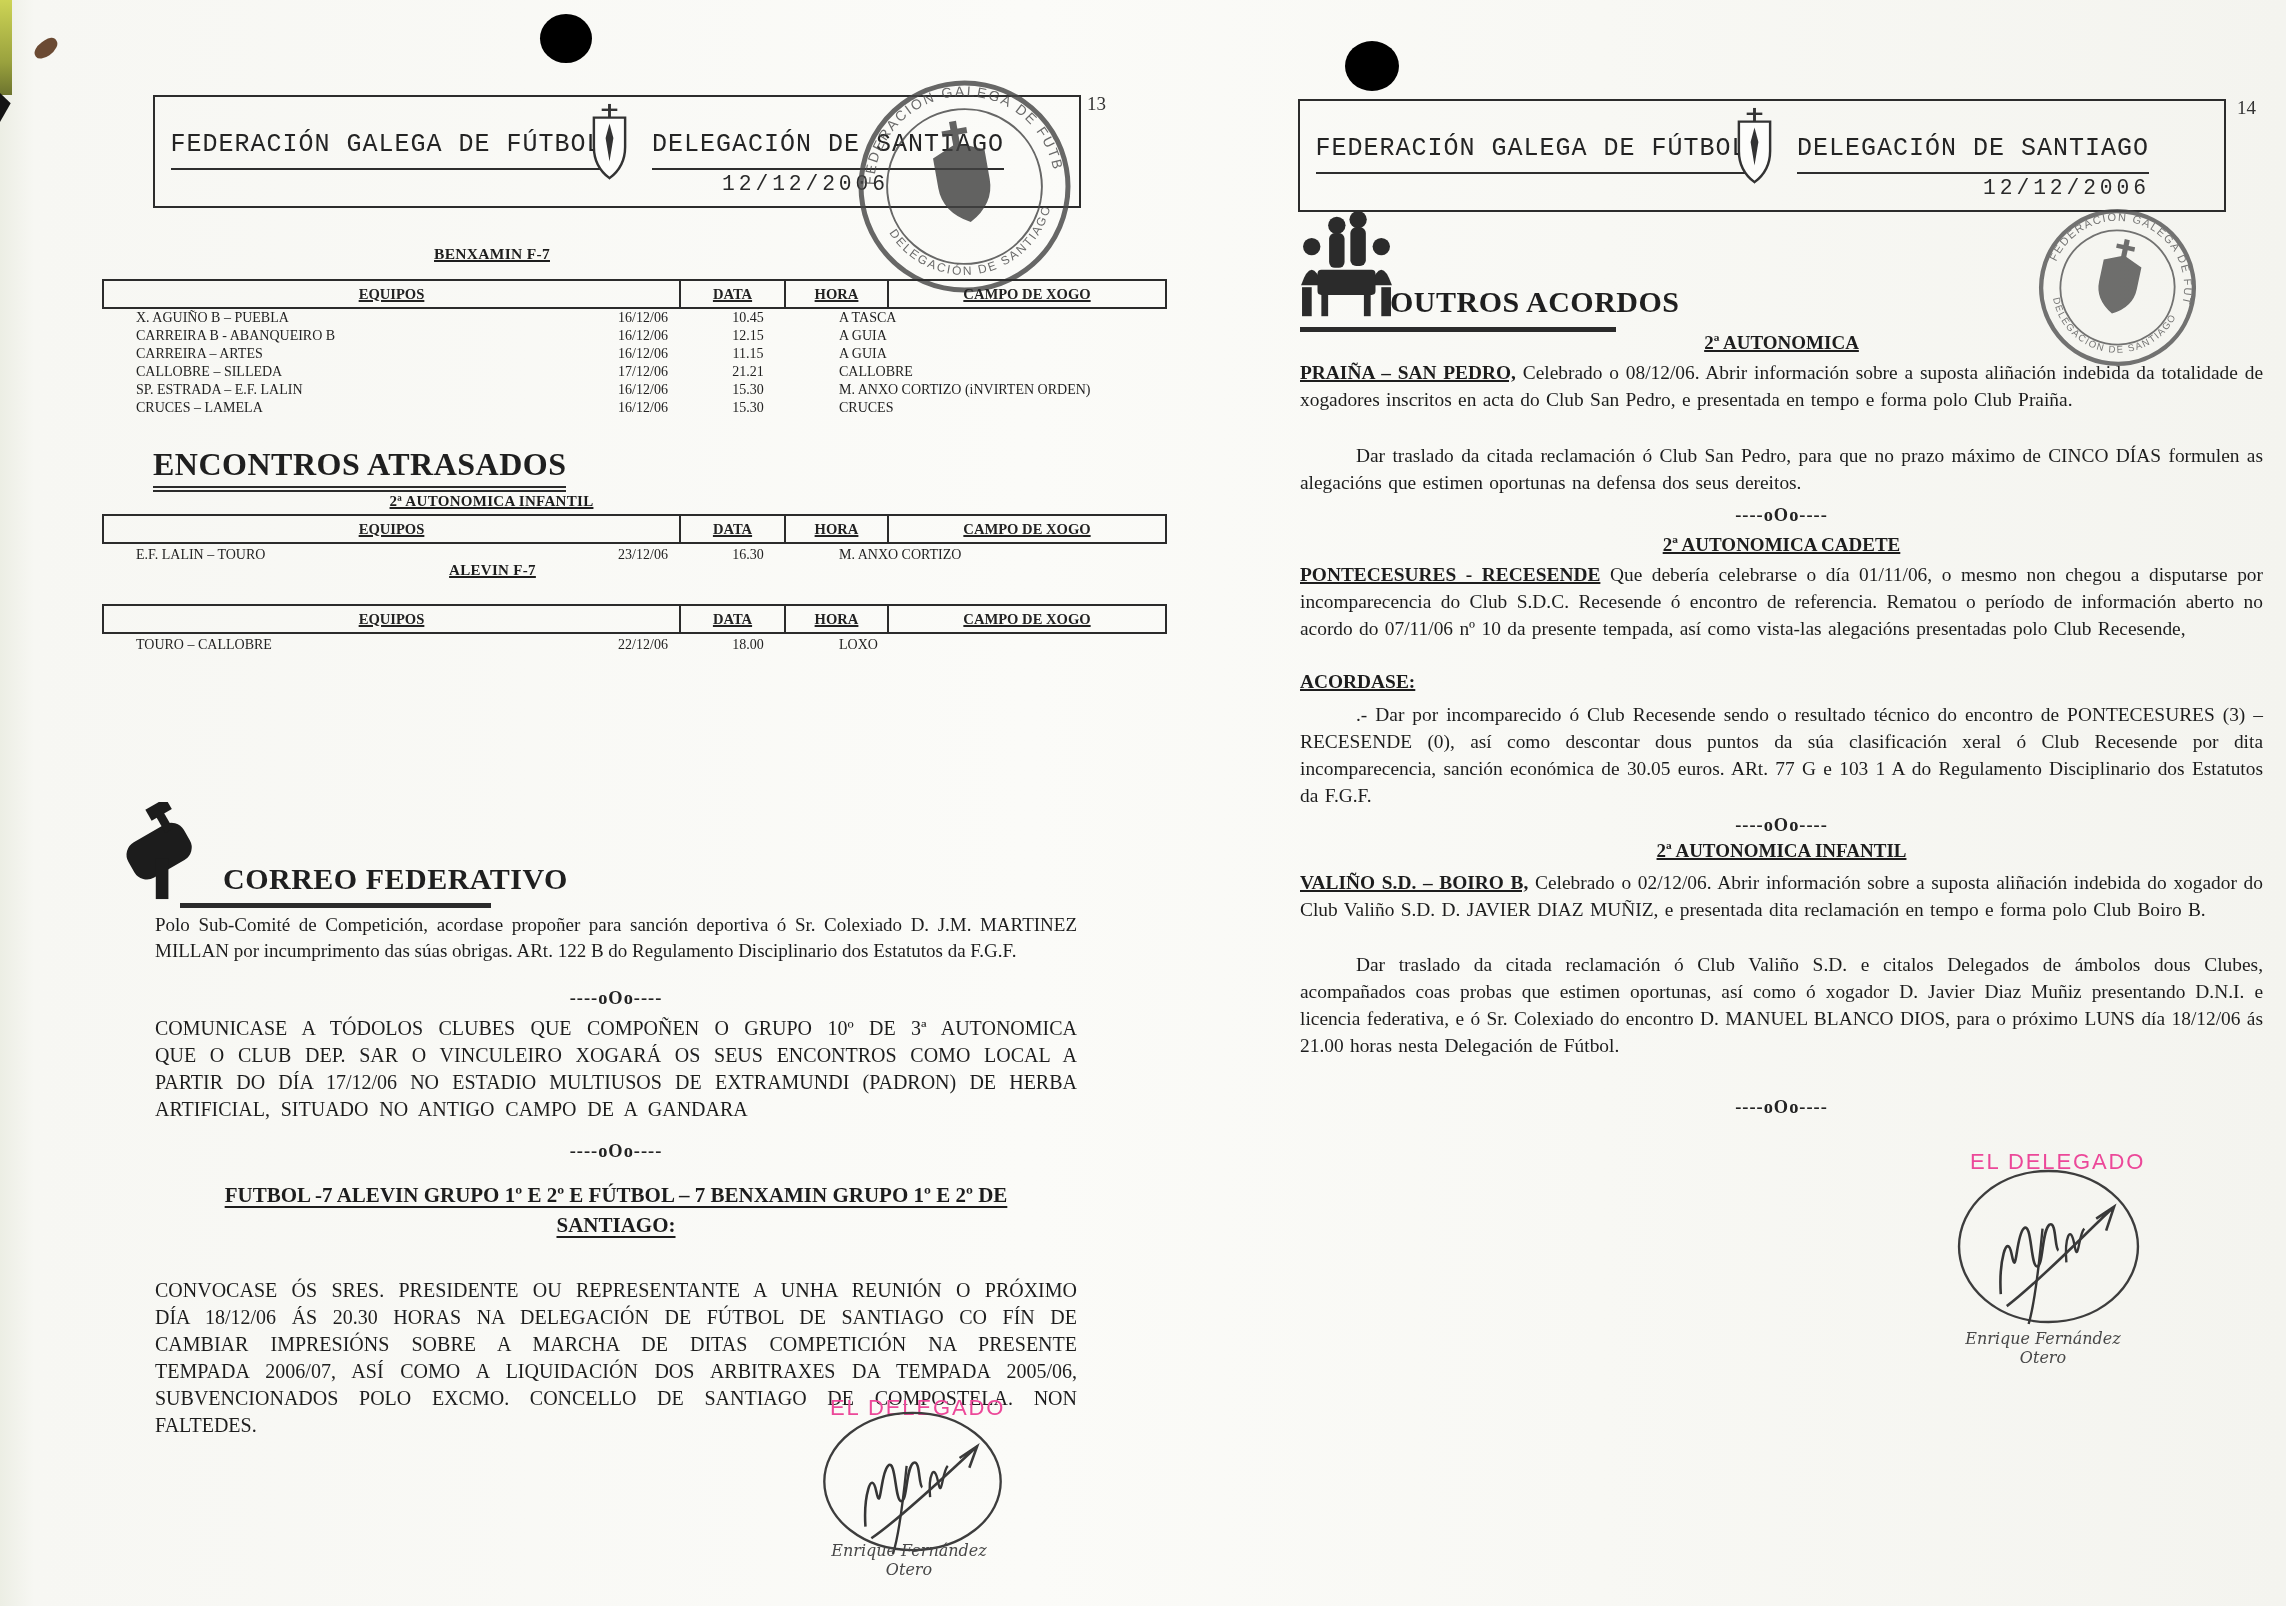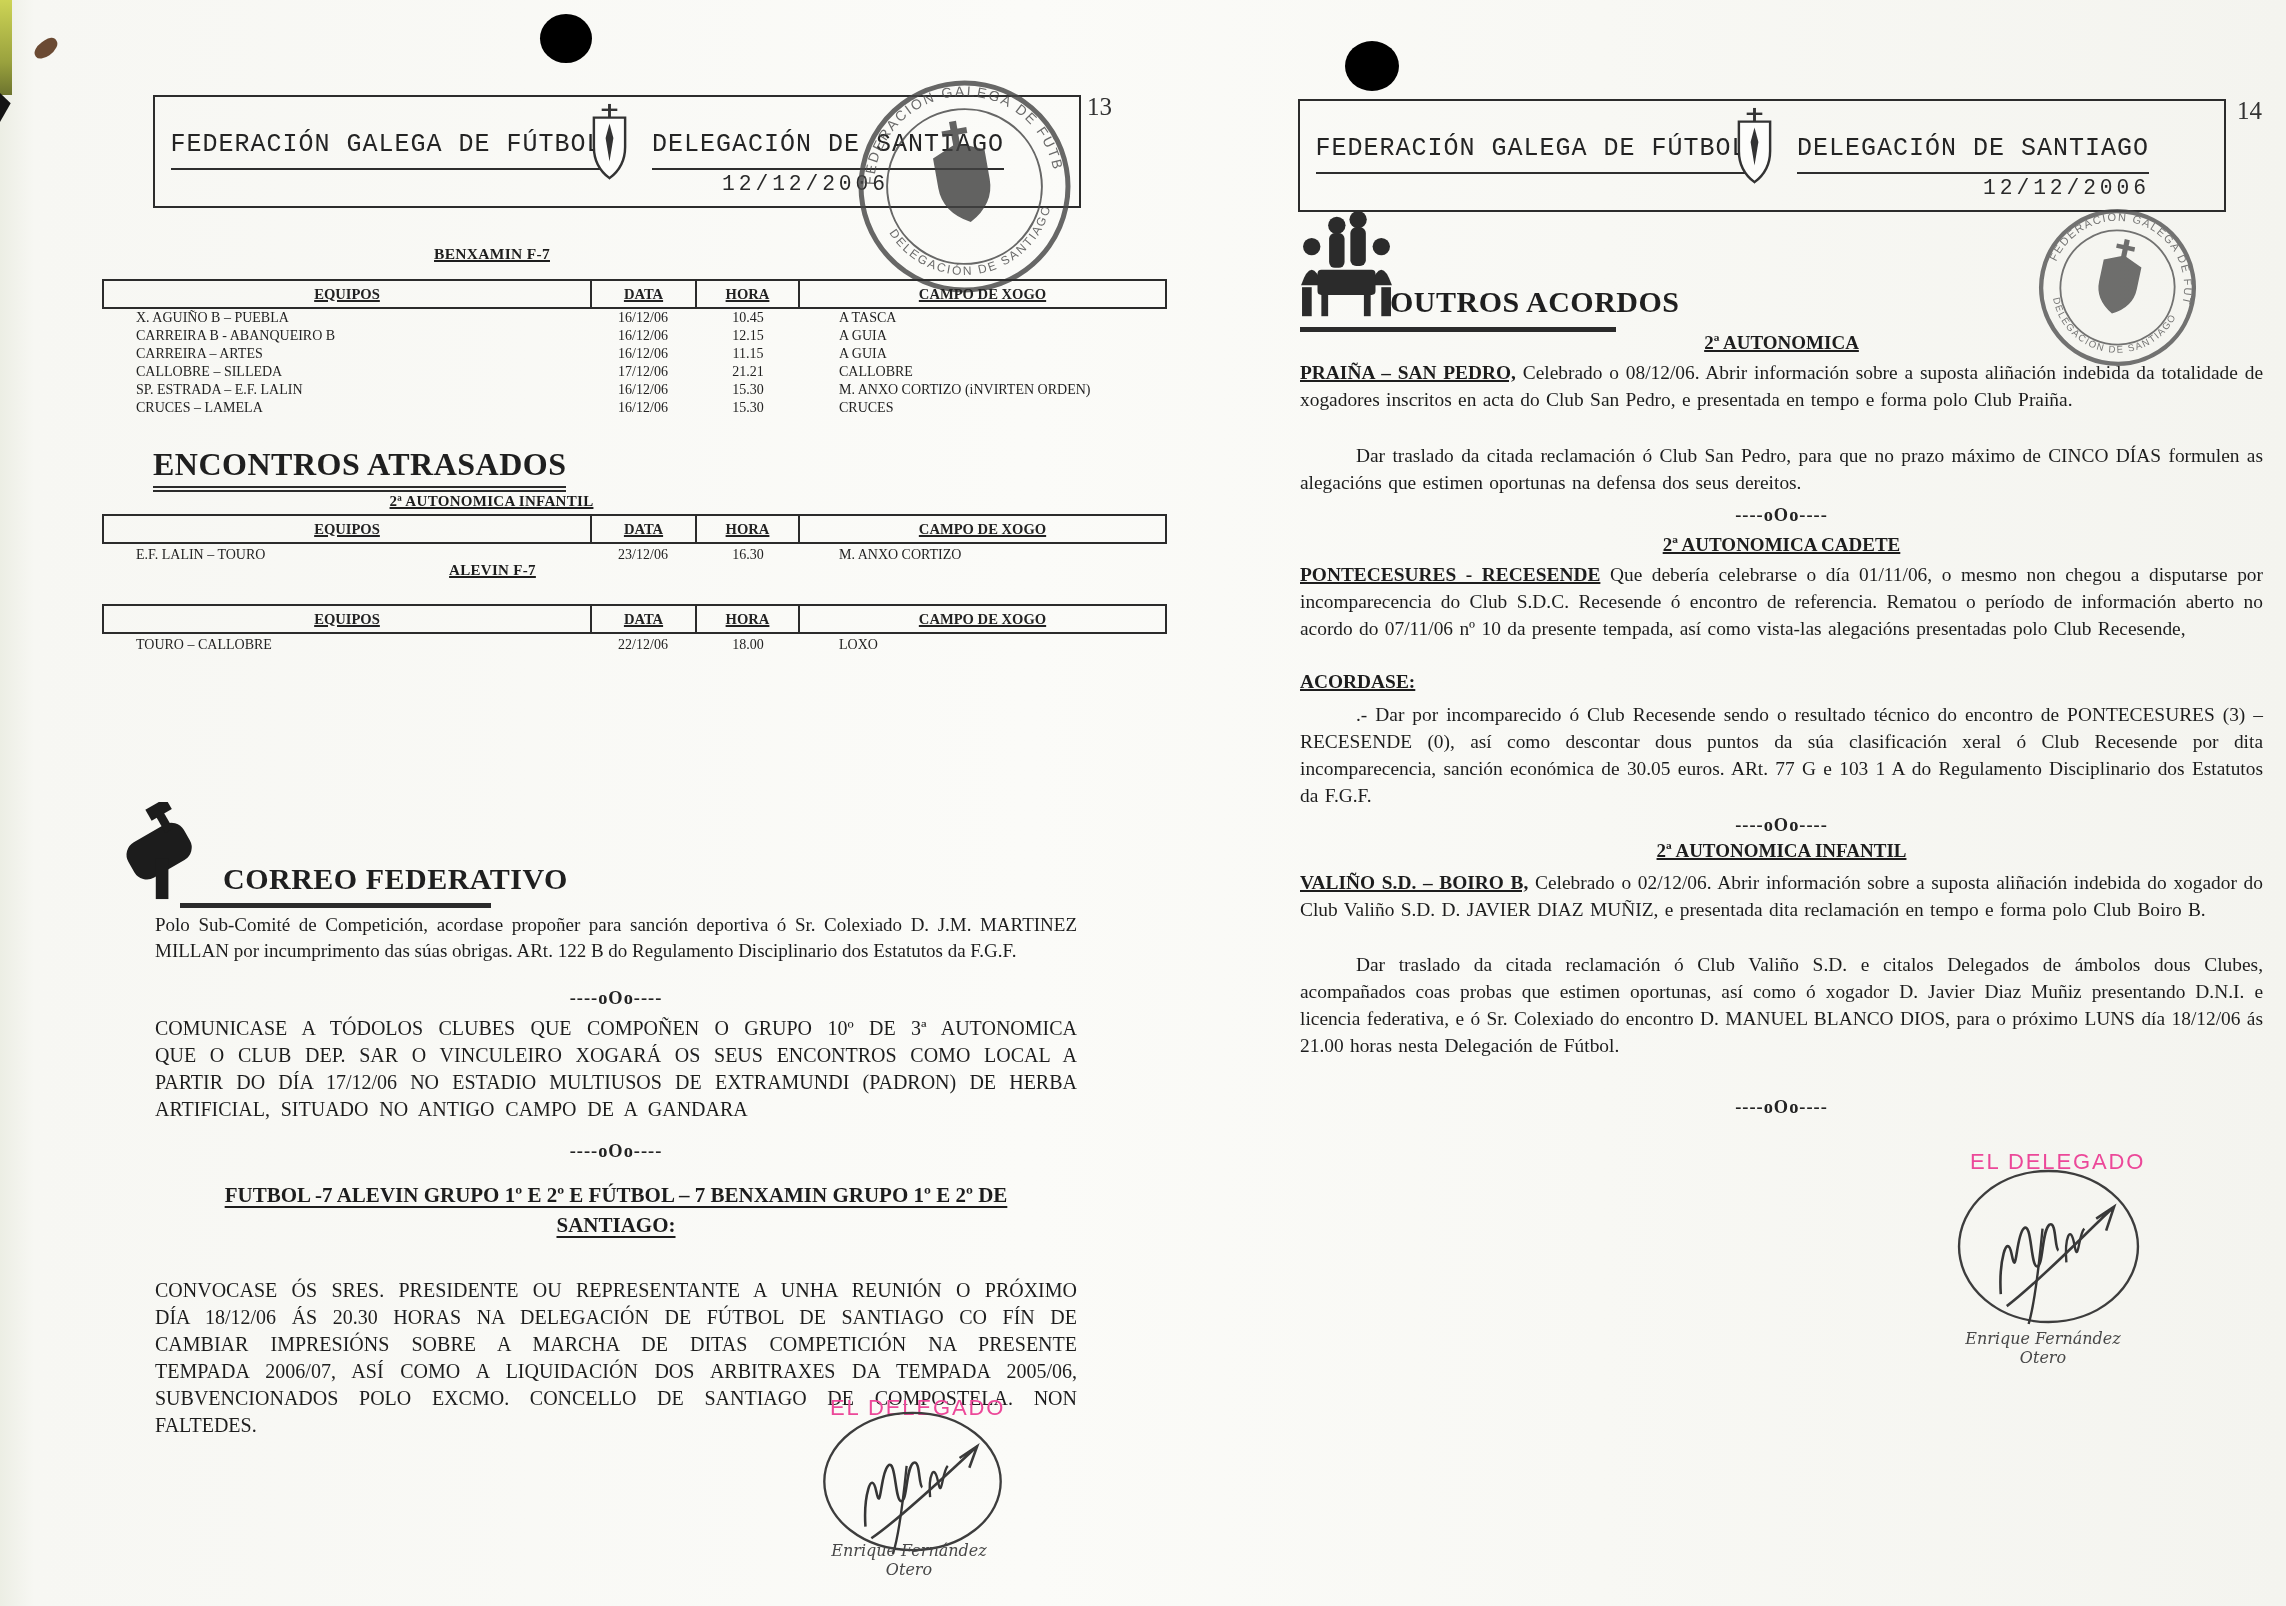--- a/index.html
+++ b/index.html
@@ -18,29 +18,29 @@
   .hdr-box{position:absolute;width:924px;height:109px;border:2.9px solid #2c2c2c;}
   .hdr-org,.hdr-dept{position:absolute;top:33px;font-family:"Liberation Mono",monospace;font-size:25px;letter-spacing:1px;
     border-bottom:2.9px solid #2e2e2e;padding-bottom:8.7px;white-space:nowrap;color:#242424;}
   .hdr-org{left:15.5px;}
   .hdr-dept{left:497px;}
   .hdr-shield{position:absolute;left:433px;top:4.9px;}
   .hdr-date{position:absolute;top:75px;width:291px;text-align:center;font-family:"Liberation Mono",monospace;
     font-size:21.3px;letter-spacing:3.9px;color:#2a2a2a;}
   #hdr-left .hdr-date{left:505px;}
   #hdr-right .hdr-date{left:621px;}
-  .pageno{position:absolute;font-size:25px;color:#333;}
+  .pageno{position:absolute;font-size:19px;color:#333;}
   
   .sub-title{position:absolute;font-weight:bold;font-size:15px;text-align:center;text-decoration:underline;text-decoration-thickness:1.9px;letter-spacing:0.3px;}
   .ftable{position:absolute;left:102px;width:1065px;color:#222;}
   .ft-head{display:flex;border:2.9px solid #2b2b2b;height:26px;}
   .ft-th{display:flex;align-items:center;justify-content:center;font-weight:bold;font-size:14.6px;
     text-decoration:underline;text-decoration-thickness:1.9px;}
   .ft-th + .ft-th{border-left:2.9px solid #2b2b2b;}
-  .w-eq{width:486px;}.w-da{width:103px;}.w-ho{width:101px;}.w-ca{flex:1;}
+  .w-eq{width:575px;}.w-da{width:103px;}.w-ho{width:101px;}.w-ca{flex:1;}
   .ft-row{display:flex;height:18px;align-items:center;font-size:14px;}
   .ft-row-tall{height:21.3px;}
   .ft-td{display:flex;align-items:center;box-sizing:border-box;}
   .ft-td.w-eq{width:488px;justify-content:flex-start;padding-left:34px;}
   .ft-td.w-da{width:106px;justify-content:center;}
   .ft-td.w-ho{width:104px;justify-content:center;}
   .ft-td.w-ca{justify-content:flex-start;padding-left:39px;}
   
   .big-head{position:absolute;font-size:32px;font-weight:bold;letter-spacing:0.5px;color:#1f1f1f;
     border-bottom:6.8px double #2b2b2b;padding-bottom:2.9px;}

